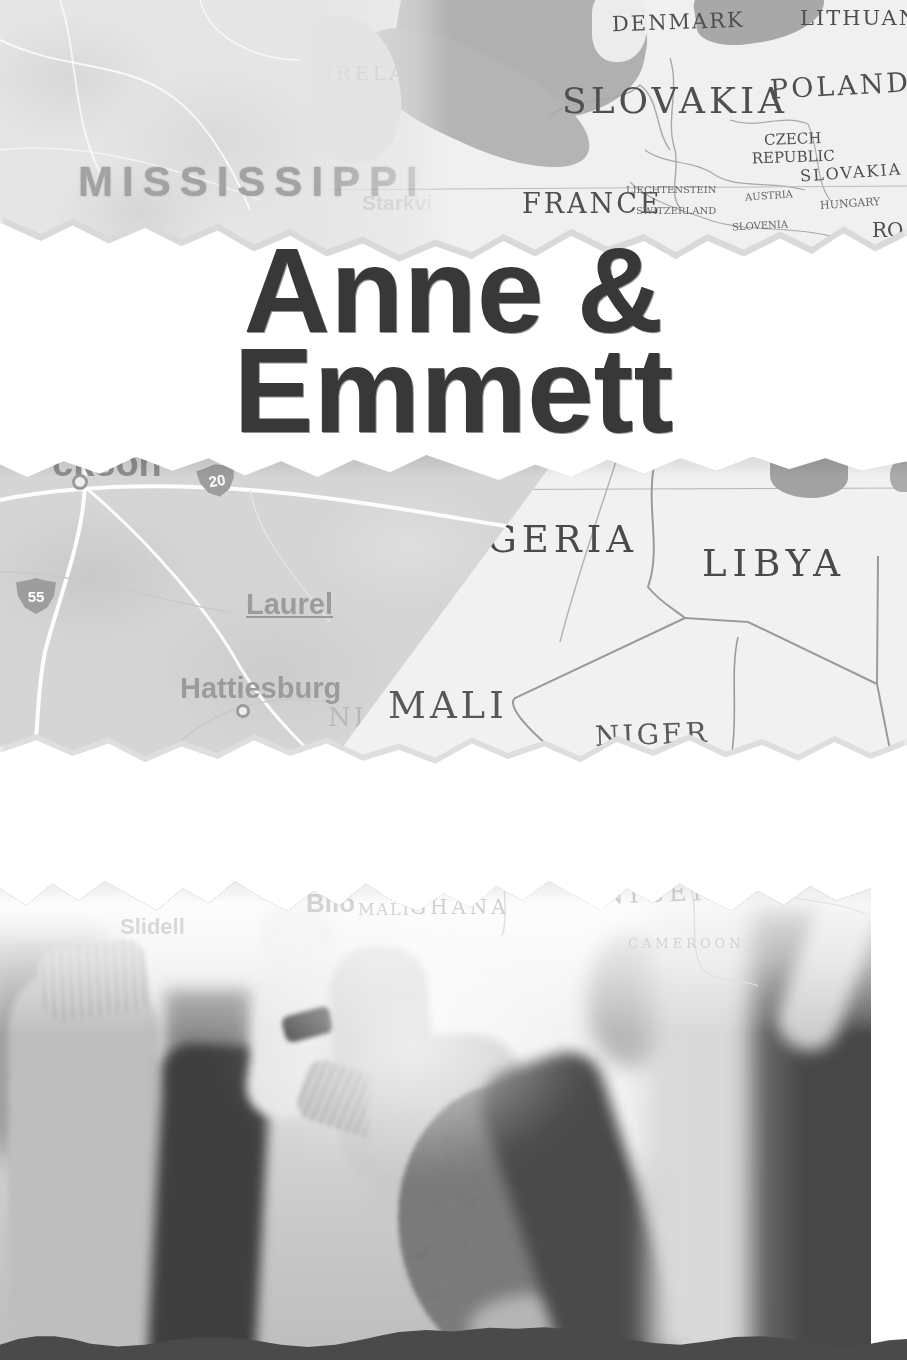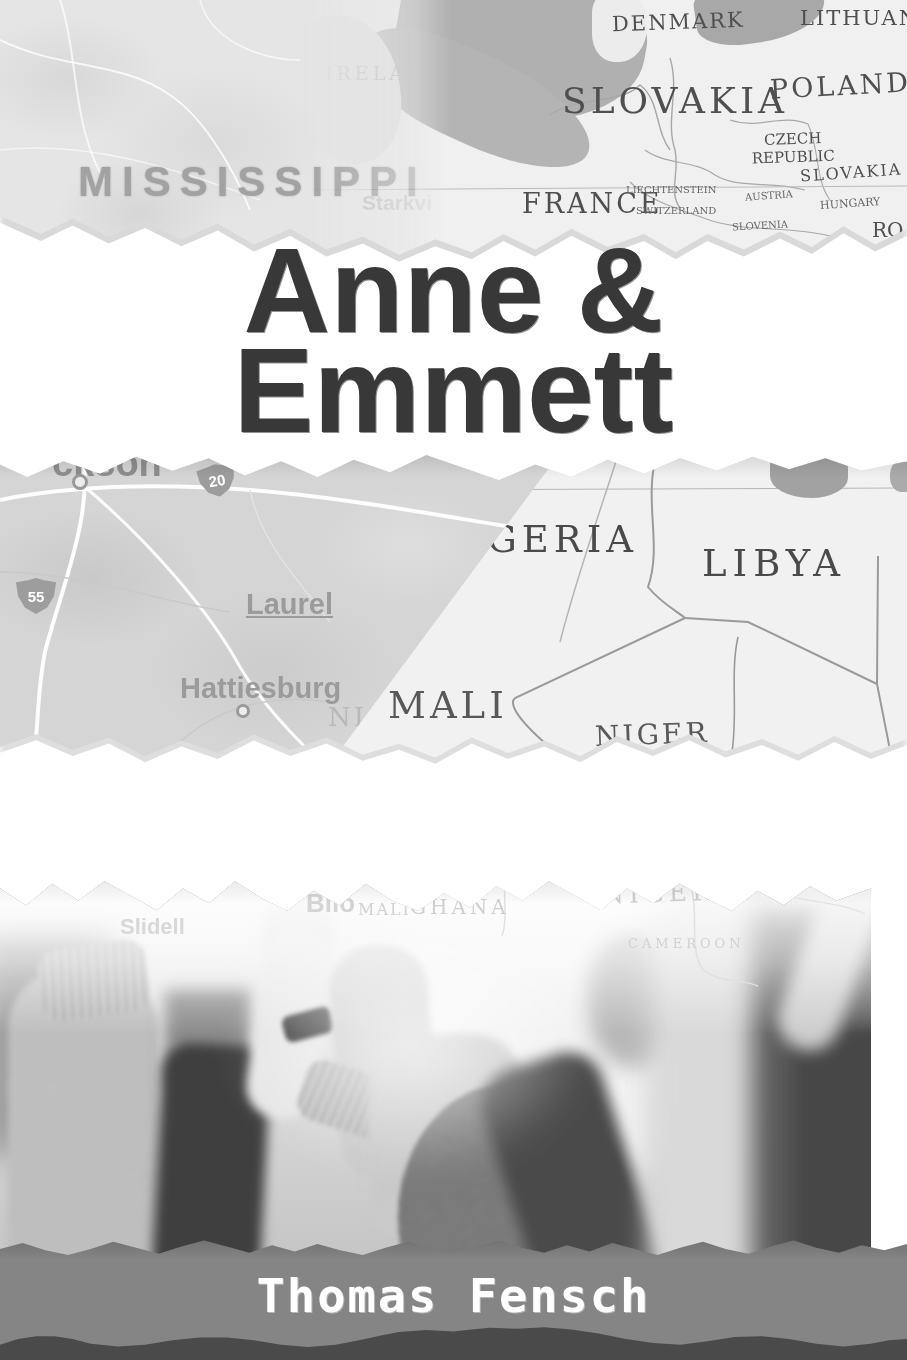--- a/index.html
+++ b/index.html
@@ -242,18 +242,15 @@
     <div class="ph" style="left:520px;top:180px;width:125px;height:330px;background:#4a4a4a;filter:blur(7px);transform:rotate(-18deg);border-radius:36px;"></div>
     <div class="ph" style="left:650px;top:0;width:120px;height:486px;background:#d9d9d9;filter:blur(14px);"></div>
     <div class="ph" style="left:752px;top:30px;width:165px;height:470px;background:#5d5d5d;filter:blur(12px);"></div>
     <div class="ph" style="left:790px;top:150px;width:135px;height:350px;background:#474747;filter:blur(10px);"></div>
     <div class="ph" style="left:800px;top:-10px;width:62px;height:190px;background:#cdcdcd;filter:blur(8px);transform:rotate(20deg);border-radius:30px;"></div>
 
     <div id="photo-haze" class="abs"></div>
     <div id="photo-haze2" class="abs"></div>
   </div>
 
-  <div id="author-band" class="abs">
-    <div id="author-name">Thomas Fensch</div>
-  </div>
   <div id="bottom-strip" class="abs"></div>
 
 </div>
 
 </body></html>

